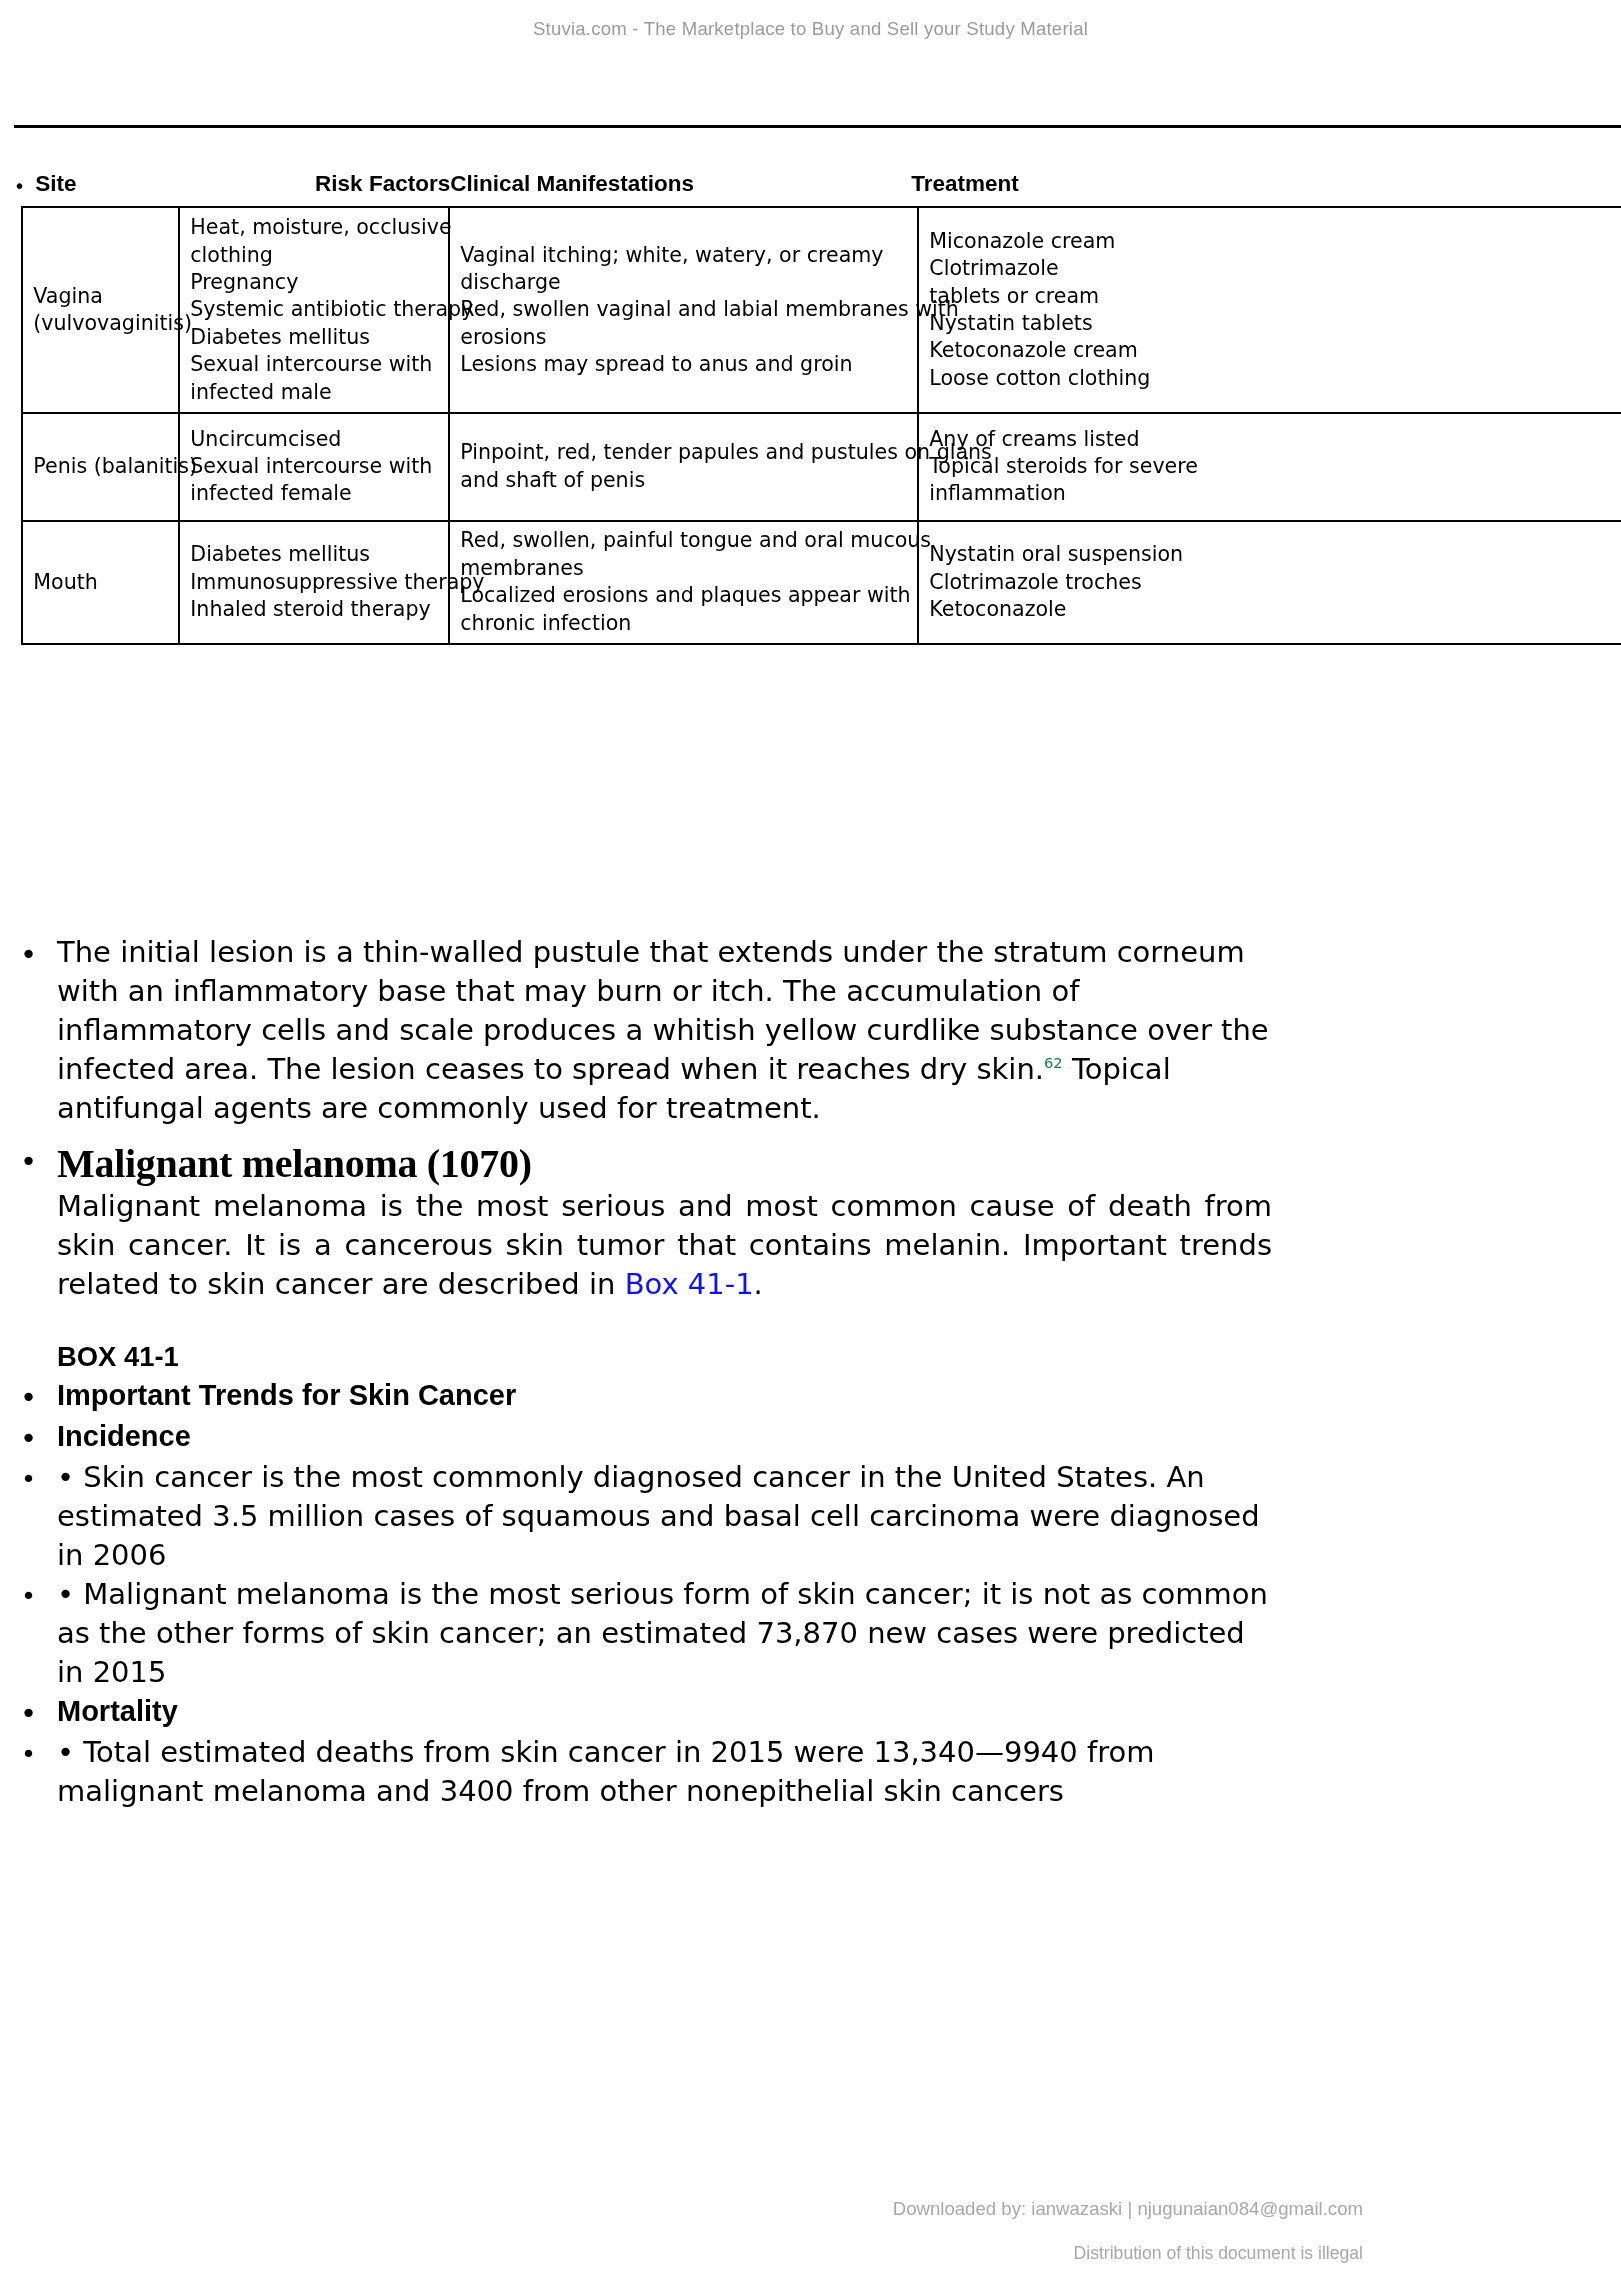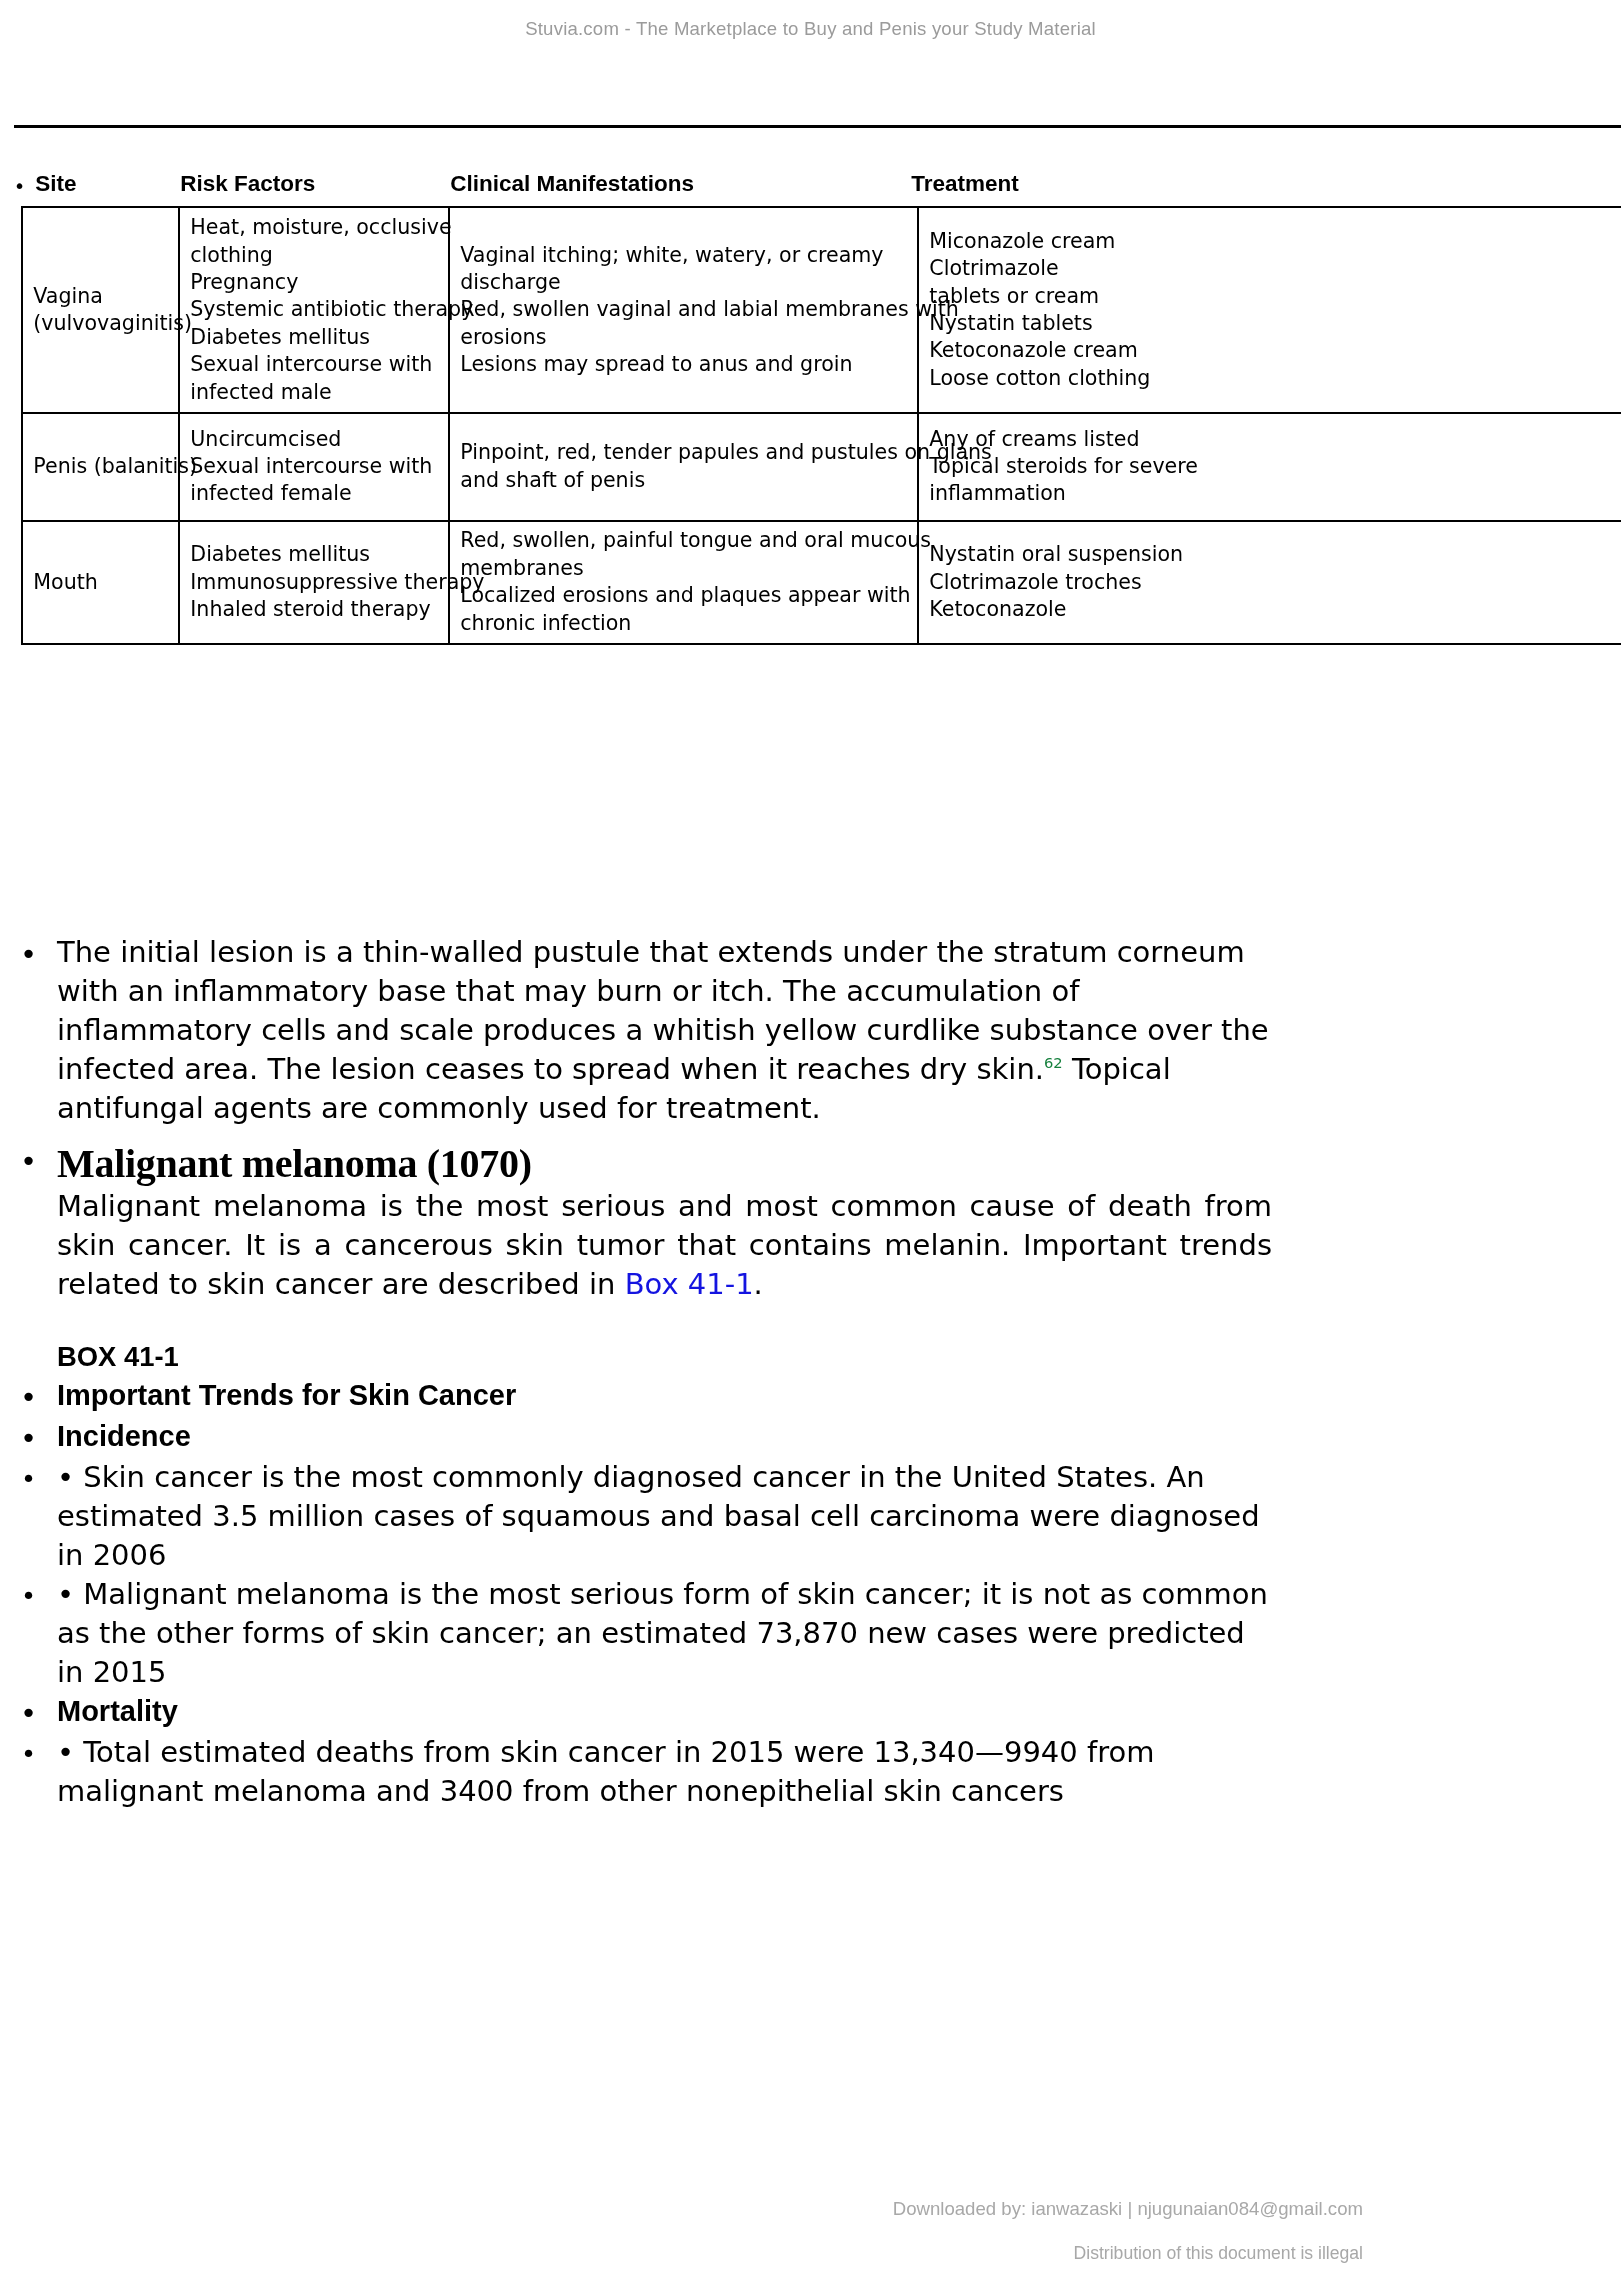--- a/index.html
+++ b/index.html
@@ -56,21 +56,21 @@
     padding-right: 3.9px;
     text-align: left;
   }
   .hdr-cell {
     font-family: Liberation Sans, sans-serif;
     font-weight: bold;
     font-size: 22.5px;
     color: #000;
   }
   .h-site      { width: 145px; }
-  .h-risk      { width: 270px; }
+  .h-risk      { width: 270px; text-align: right; }
   .h-clin      { width: 461px; }
   .h-treat     { width: 294px; }
 
   table.cand {
     border-collapse: collapse;
     table-layout: fixed;
     width: 1666px;
     margin-top: 9.8px;
     margin-left: 7.8px;
   }
@@ -169,21 +169,21 @@
     text-align: right;
     font-family: "Liberation Sans", sans-serif;
     color: #a8a8a8;
   }
   .wm-bot.l1 { top: 2198px; font-size: 18.6px; }
   .wm-bot.l2 { top: 2235px; font-size: 17.6px; margin-top: 8px; }
 </style>
 </head>
 <body>
 
-<div class="wm-top">Stuvia.com - The Marketplace to Buy and Penis your Study Material</div>
+<div class="wm-top">Stuvia.com - The Marketplace to Buy and Sell your Study Material</div>
 
 <div class="table-wrap">
 
   <div class="topline"></div>
 
   <div class="hdr-row">
     <span class="bullet-sq">•</span>
     <span class="hdr-cell h-site">Site</span>
     <span class="hdr-cell h-risk">Risk Factors</span>
     <span class="hdr-cell h-clin">Clinical Manifestations</span>

